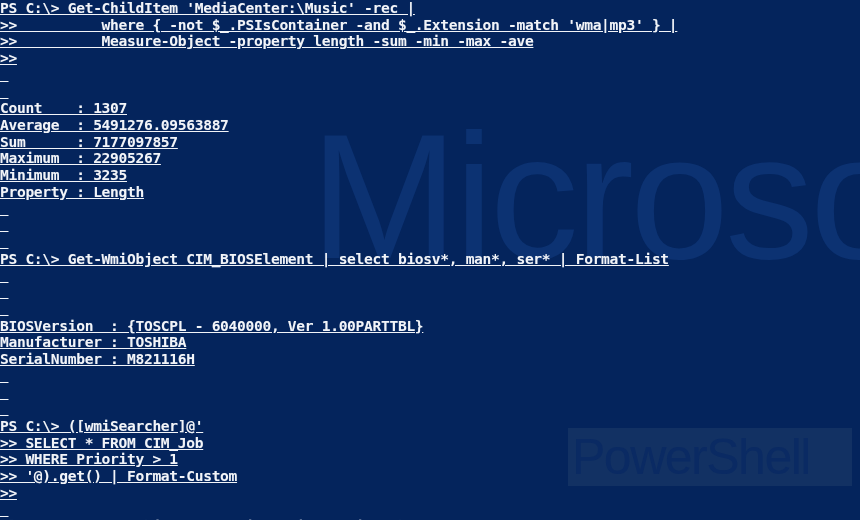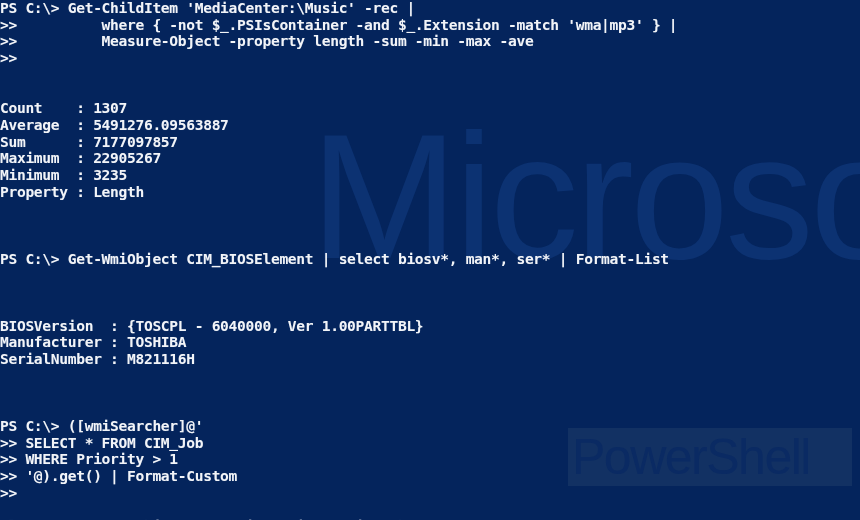--- a/index.html
+++ b/index.html
@@ -69,20 +69,21 @@
     line-height: 16.72px;
     letter-spacing: -0.32px;
     white-space: pre;
     font-weight: 700;
     text-shadow: 0 0 1px rgba(255,255,255,0.18);
   }
   .line {
     height: 16.72px;
     white-space: pre;
     overflow: hidden;
+    text-decoration: underline;
   }
   .line.blank {
     height: 16.72px;
   }
 </style>
 </head>
 <body>
 
 <div id="console-window">
 

